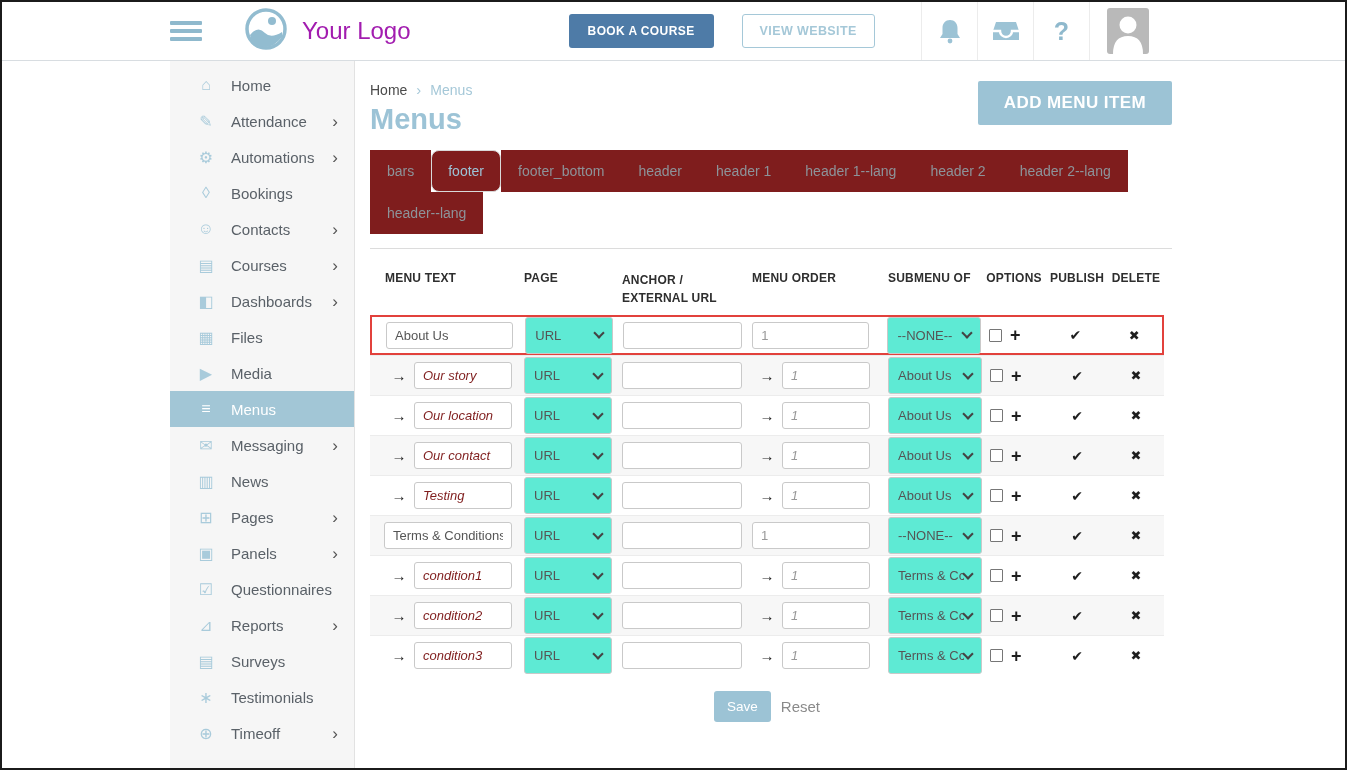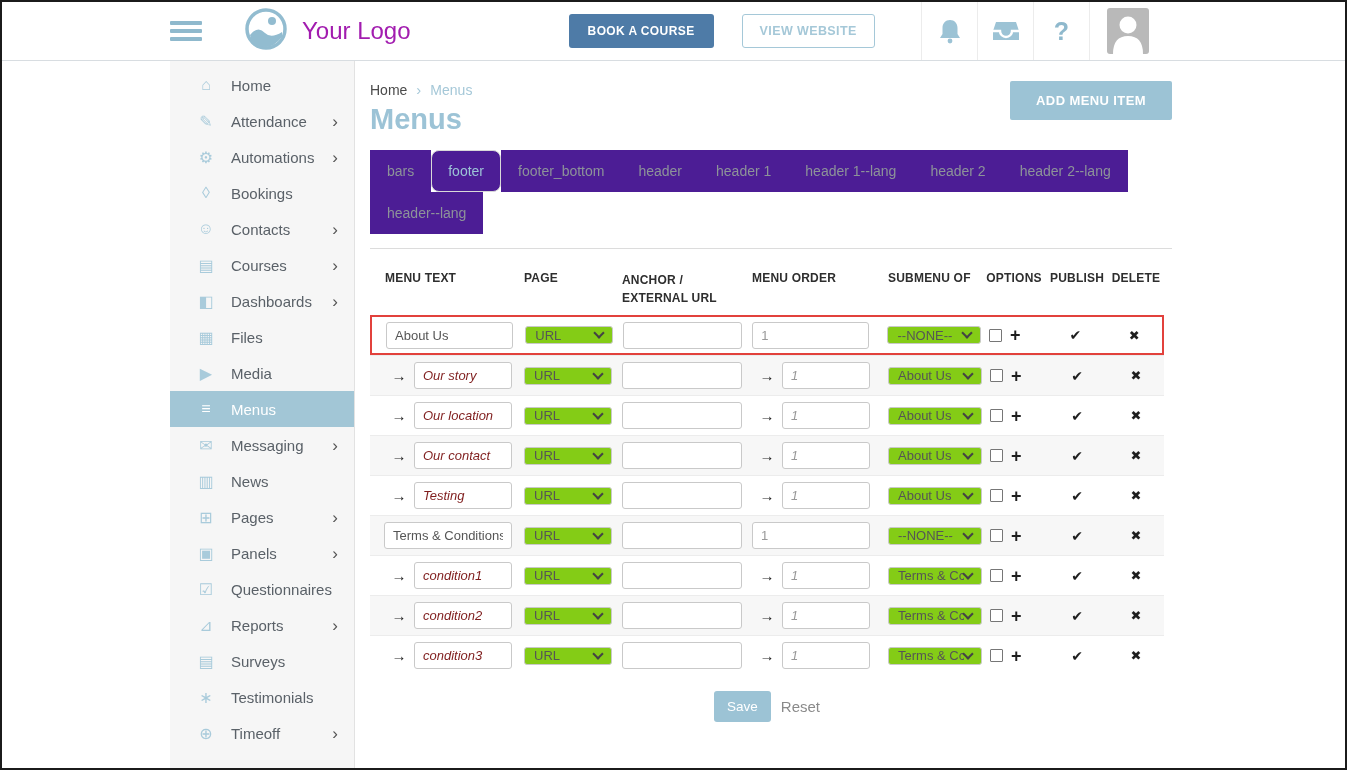--- a/index.html
+++ b/index.html
@@ -36,27 +36,27 @@
   .sb-item.active { background:#a2c6d6; color:#fff; }
   .sb-item.active .sb-icon { color:#fff; }
 
   .main { flex:1; padding:20px 0 0 15px; overflow:hidden; }
   .head-row { width:802px; display:flex; justify-content:space-between; align-items:flex-start; }
   .crumb { font-size:14px; display:flex; gap:9px; align-items:center; }
   .crumb-home { color:#4a4a4a; cursor:pointer; }
   .crumb-sep { color:#a5c8d8; font-size:15px; }
   .crumb-cur { color:#a5c8d8; cursor:pointer; }
   .page-title { color:#9cc3d6; font-size:29px; font-weight:bold; margin-top:5px; }
-  .btn-add { background:#9cc3d5; color:#fff; font-weight:bold; font-size:13px; padding:12px 26px;
+  .btn-add { background:#9cc3d5; color:#fff; font-weight:bold; font-size:17px; padding:12px 26px;
              border:none; border-radius:2px; letter-spacing:.4px; cursor:pointer;
              font-family:"Liberation Sans", sans-serif; }
 
   
   .tabs { width:802px; margin-top:14px; display:flex; flex-wrap:wrap; }
-  .tab { padding:12px 16px; font-size:14px; color:#8d9399; cursor:pointer; background:#4c1d95;
+  .tab { padding:12px 16px; font-size:14px; color:#8d9399; cursor:pointer; background:#7f1d1d;
          border:1px solid transparent;text-align:right; }
   .tab.active { border:1px solid #d9d9d9; color:#9cc3d6; border-radius:8px; }
   .tabs-divider { width:802px; border-bottom:1px solid #dcdcdc; margin-top:14px; }
 
   
   .menu-table { width:794px; margin-top:10px; }
   .t-head { display:flex; padding:12px 0 8px; font-size:12px; font-weight:bold; color:#2e2e2e;
             letter-spacing:.2px; align-items:flex-start; }
   .h-text  { width:142px; padding-left:15px; }
   .h-page  { width:100px; padding-left:12px; }
@@ -77,21 +77,21 @@
   .c-sub   { width:112px; padding-left:18px; }
   .c-opt   { width:64px; display:flex; align-items:center; padding-left:8px; gap:8px; }
   .c-pub   { width:62px; text-align:center; font-size:14px; color:#1e1e1e; cursor:pointer; }
   .c-del   { width:56px; text-align:center; font-size:13px; color:#1e1e1e; cursor:pointer; }
 
   .arrow { flex:0 0 30px; text-align:center; font-weight:bold; font-size:15px; color:#222; }
   .cell-input { height:27px; width:100%; border:1px solid #c9c9c9; border-radius:3px; padding:0 8px;
                 font-size:13px; color:#555; background:#fff; font-family:"Liberation Sans", sans-serif; }
   .cell-input.italic { font-style:italic; color:#7f1d1d; }
   .cell-input.order { color:#999; }
-  .sel { height:18px; width:100%; border:1px solid #c9c9c9; border-radius:3px; background:#84cc16;
+  .sel { height:37px; width:100%; border:1px solid #c9c9c9; border-radius:3px; background:#5eead4;
          display:flex; align-items:center; justify-content:space-between; padding:0 9px;
          font-size:13px; color:#555; cursor:pointer; }
   .sel-val { overflow:hidden; white-space:nowrap; }
   .sel-chev { flex:0 0 8px; width:8px; height:8px; border-right:2px solid #444; border-bottom:2px solid #444;
               transform:rotate(45deg); margin-top:-4px; }
   .cb { width:13px; height:13px; border:1px solid #767676; background:#fff; border-radius:1px; cursor:pointer; }
   .plus { font-size:18px; font-weight:bold; color:#1e1e1e; cursor:pointer; line-height:1; }
 
   .save-row { width:794px; display:flex; justify-content:center; align-items:center; gap:10px; margin-top:16px; }
   .btn-save { background:#9cc3d5; color:#fff; font-size:13.5px; padding:8px 13px; border:none;

